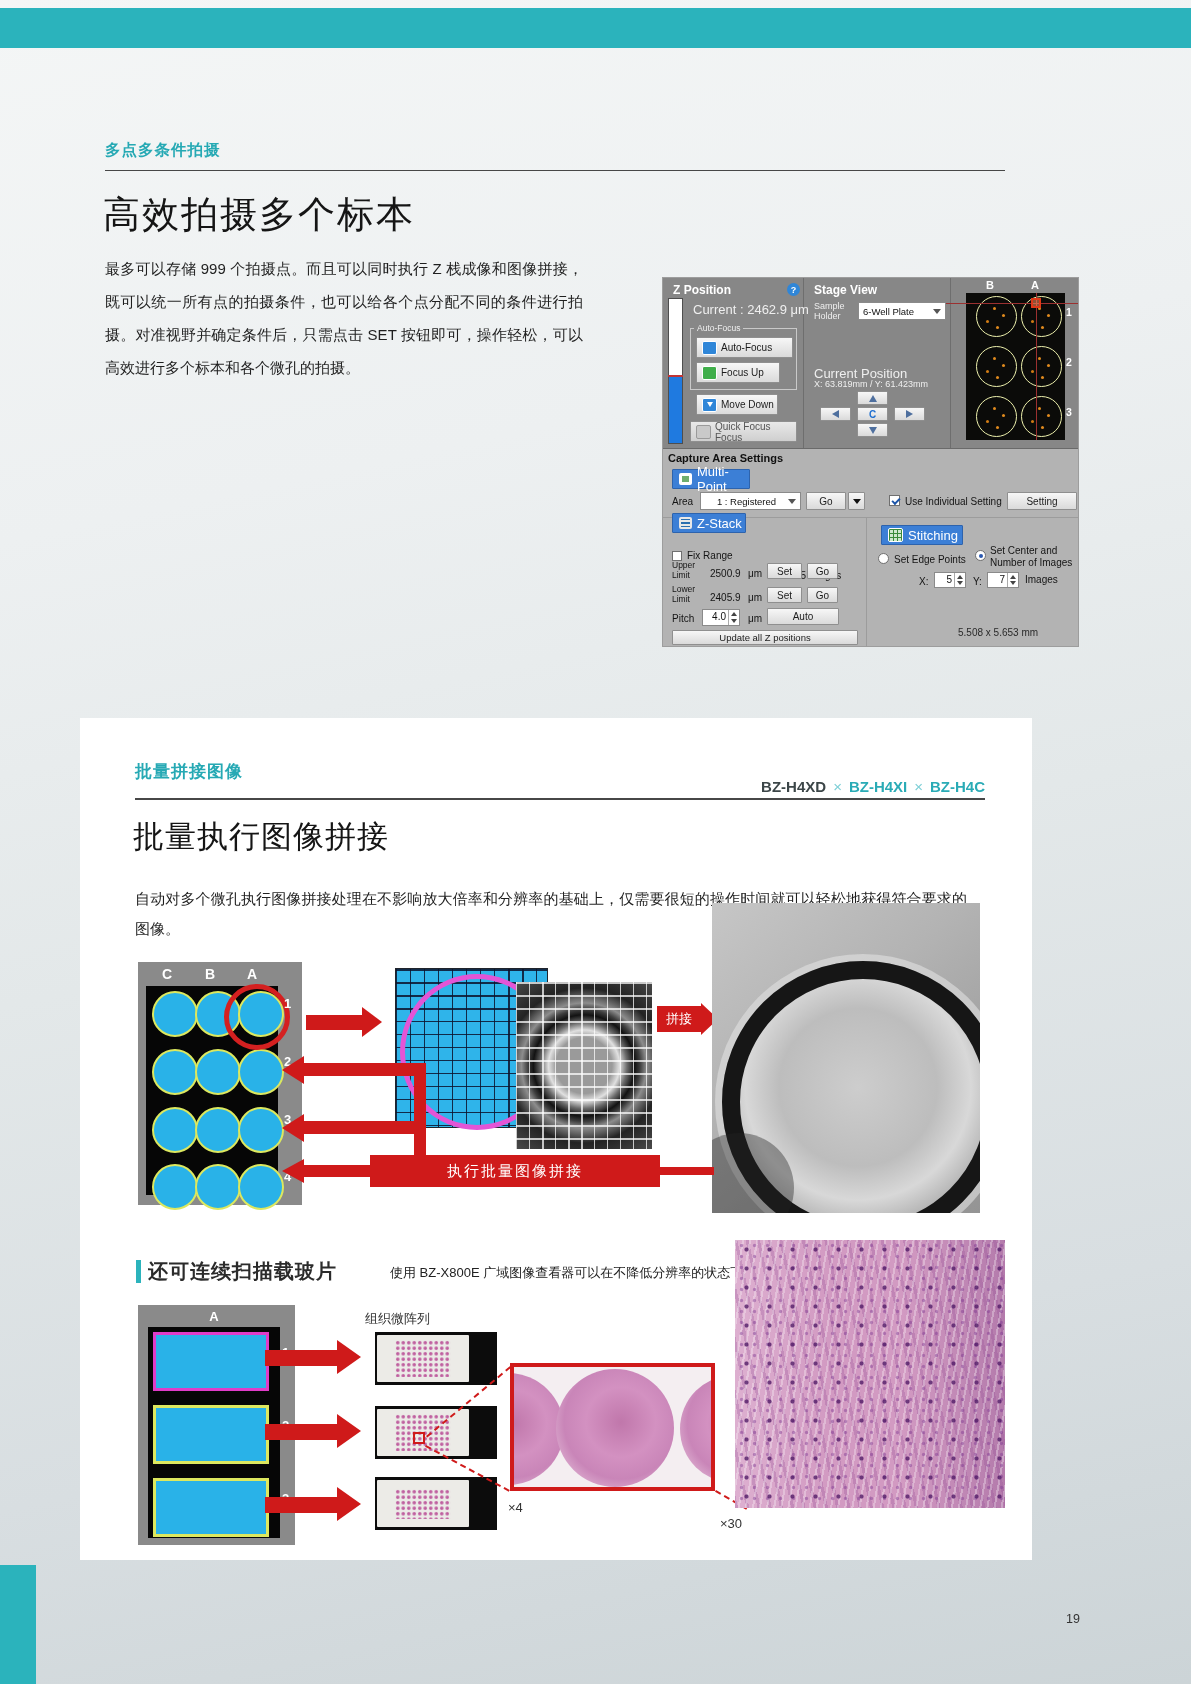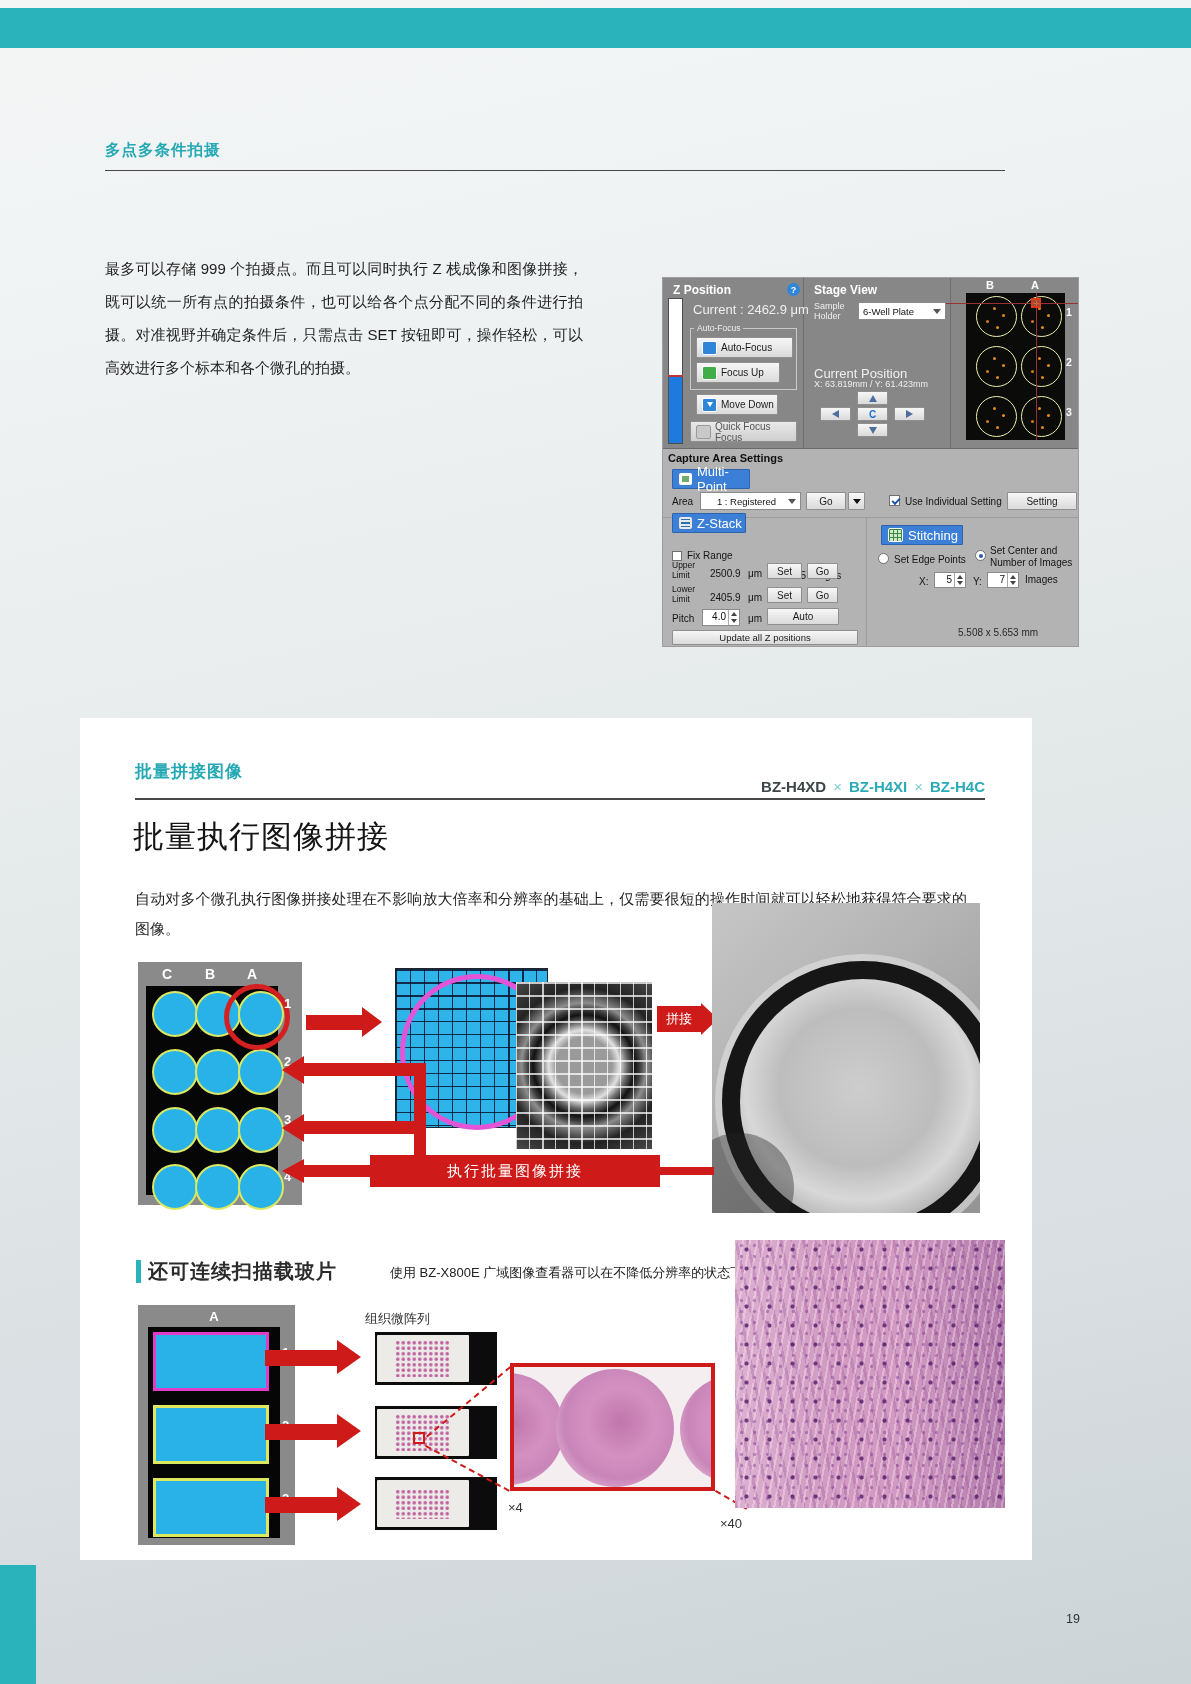--- a/index.html
+++ b/index.html
@@ -131,20 +131,21 @@
 </style>
 </head>
 <body>
 
 <div class="page">
 
   <div class="a teal" style="left:0;top:8px;width:1191px;height:40px;"></div>
 
   <div class="a kicker1" style="left:105px;top:140px;">多点多条件拍摄</div>
   <div class="a rule" style="left:105px;top:170px;width:900px;height:1px;"></div>
+  <div class="a h1" style="left:103px;top:190px;">高效拍摄多个标本</div>
   <div class="a body1" style="left:105px;top:252px;width:478px;">最多可以存储 999 个拍摄点。而且可以同时执行 Z 栈成像和图像拼接，既可以统一所有点的拍摄条件，也可以给各个点分配不同的条件进行拍摄。对准视野并确定条件后，只需点击 SET 按钮即可，操作轻松，可以高效进行多个标本和各个微孔的拍摄。</div>
 
   <div class="a ui" style="left:663px;top:278px;width:415px;height:368px;">
     <div class="a vsep" style="left:140px;"></div>
     <div class="a vsep" style="left:287px;"></div>
 
     <div class="a ptitle" style="left:10px;top:5px;">Z Position</div>
     <div class="a help" style="left:124px;top:5px;">?</div>
     <div class="a t95" style="left:30px;top:24px;">Current : 2462.9 μm</div>
     <div class="a zslider" style="left:5px;top:20px;width:15px;height:146px;">
@@ -440,19 +441,19 @@
     <div class="a dash" style="left:636px;top:772px;width:36px;transform:rotate(30deg);"></div>
 
     <div class="a x4" style="left:430px;top:645px;width:205px;height:128px;">
       <div class="hcirc" style="left:-62px;top:6px;width:112px;height:112px;"></div>
       <div class="hcirc" style="left:42px;top:2px;width:118px;height:118px;"></div>
       <div class="hcirc" style="left:166px;top:8px;width:108px;height:108px;"></div>
     </div>
     <div class="a maglab" style="left:428px;top:782px;">×4</div>
 
     <div class="a x20" style="left:655px;top:522px;width:270px;height:268px;"></div>
-    <div class="a maglab" style="left:640px;top:798px;">×40</div>
+    <div class="a maglab" style="left:640px;top:798px;">×30</div>
   </div>
 
   <div class="a teal" style="left:0;top:1565px;width:36px;height:119px;"></div>
   <div class="a pageno" style="left:1066px;top:1612px;">19</div>
 
 </div>
 
 </body></html>

